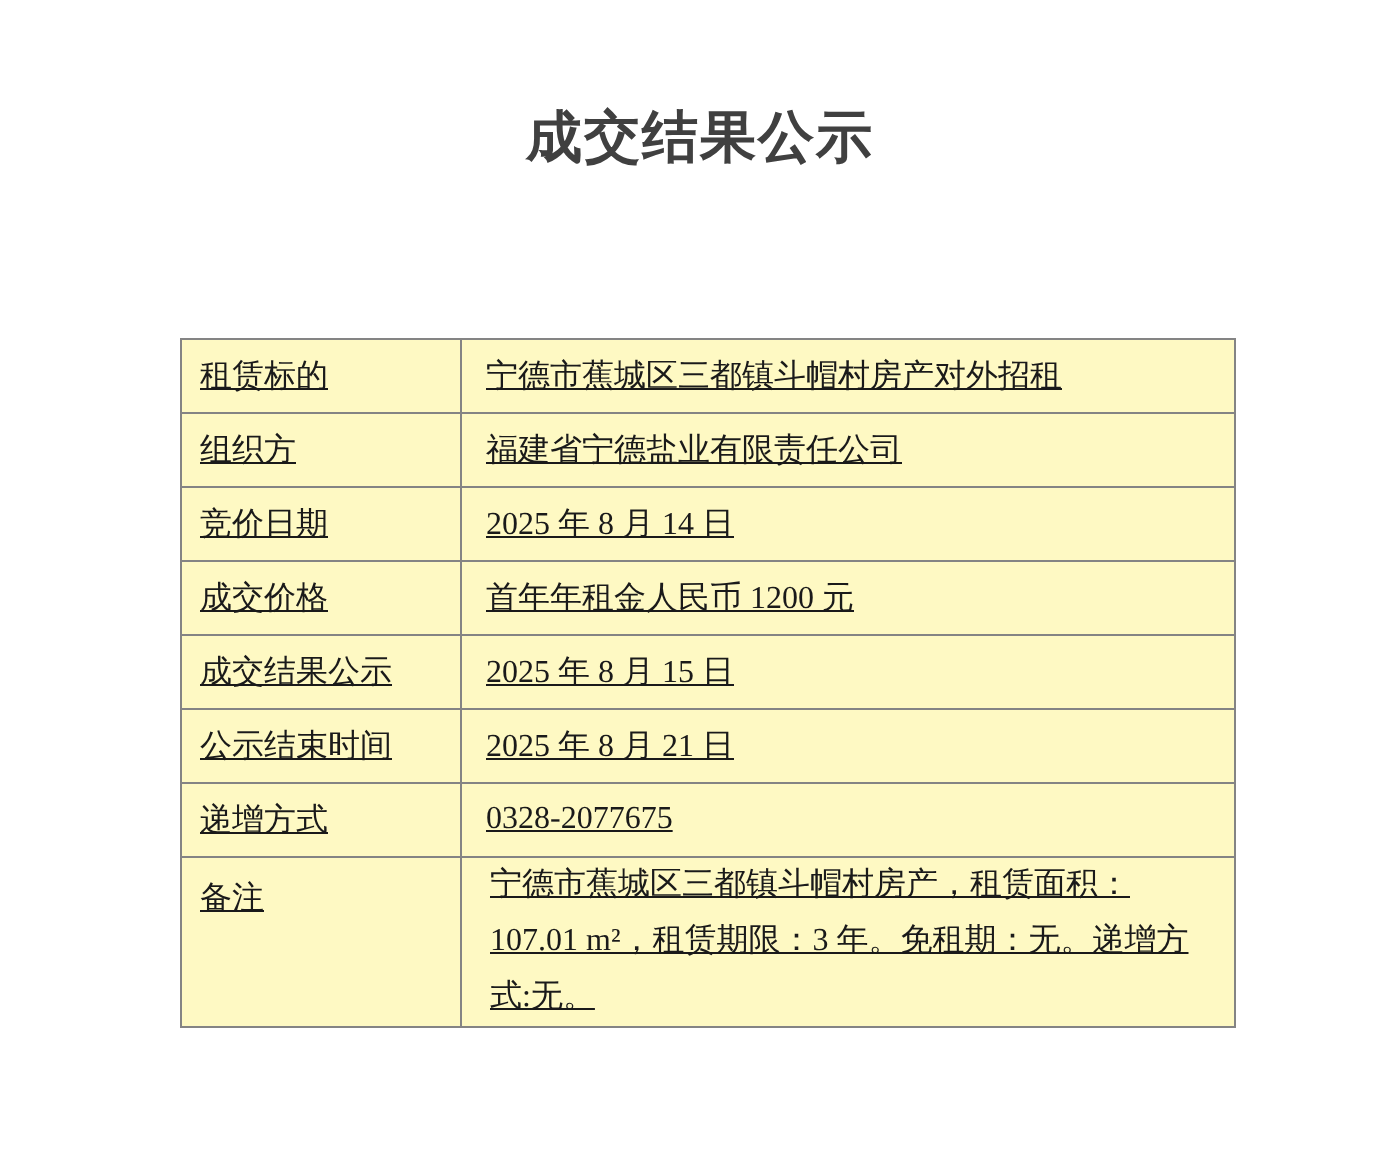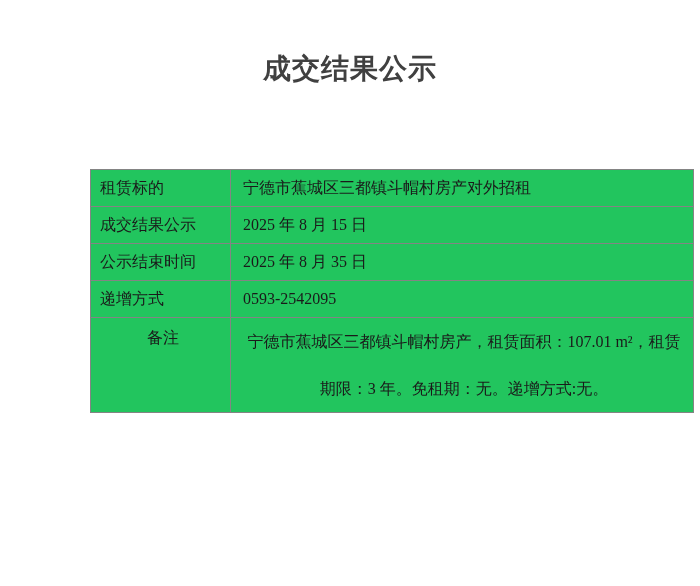--- a/index.html
+++ b/index.html
@@ -30,68 +30,81 @@
     left: 90px;
     top: 119px;
     width: 527px;
     border-collapse: collapse;
     table-layout: fixed;
     font-size: 16px;
   }
   table.announcement td {
     border: 1px solid #848484;
     vertical-align: middle;
-    background: #22c55e;
+    background: #fef9c3;
     color: #1a1a1a;
+    text-decoration: underline;
   }
   td.cell-label {
     width: 140px;
     padding-left: 9px;
     padding-right: 4px;
   }
   td.cell-value {
-    width: 463px;
+    width: 387px;
     padding-left: 12px;
     padding-right: 10px;
   }
   tr.row-normal { height: 37px; }
-  tr.row-tall   { height: 73px; text-align: center; }
+  tr.row-tall   { height: 73px; }
   tr.row-tall td.cell-label {
     vertical-align: top;
     padding-top: 10px;
   }
   tr.row-tall td.cell-value {
-    line-height: 47px;
+    line-height: 28px;
     padding-left: 14px;
   }
 </style>
 </head>
 <body>
 
 <div class="page">
 
   <div class="doc-title">成交结果公示</div>
 
   <table class="announcement">
     <tbody>
       <tr class="row-normal">
         <td class="cell-label">租赁标的</td>
         <td class="cell-value">宁德市蕉城区三都镇斗帽村房产对外招租</td>
       </tr>
       <tr class="row-normal">
+        <td class="cell-label">组织方</td>
+        <td class="cell-value">福建省宁德盐业有限责任公司</td>
+      </tr>
+      <tr class="row-normal">
+        <td class="cell-label">竞价日期</td>
+        <td class="cell-value">2025 年 8 月 14 日</td>
+      </tr>
+      <tr class="row-normal">
+        <td class="cell-label">成交价格</td>
+        <td class="cell-value">首年年租金人民币 1200 元</td>
+      </tr>
+      <tr class="row-normal">
         <td class="cell-label">成交结果公示</td>
         <td class="cell-value">2025 年 8 月 15 日</td>
       </tr>
       <tr class="row-normal">
         <td class="cell-label">公示结束时间</td>
-        <td class="cell-value">2025 年 8 月 35 日</td>
+        <td class="cell-value">2025 年 8 月 21 日</td>
       </tr>
       <tr class="row-normal">
         <td class="cell-label">递增方式</td>
-        <td class="cell-value">0593-2542095</td>
+        <td class="cell-value">0328-2077675</td>
       </tr>
       <tr class="row-tall">
         <td class="cell-label">备注</td>
         <td class="cell-value">宁德市蕉城区三都镇斗帽村房产，租赁面积：107.01 m²，租赁期限：3 年。免租期：无。递增方式:无。</td>
       </tr>
     </tbody>
   </table>
 
 </div>
 

